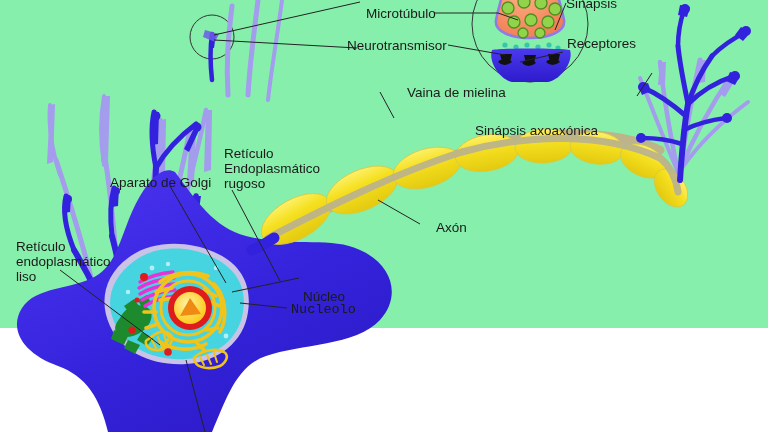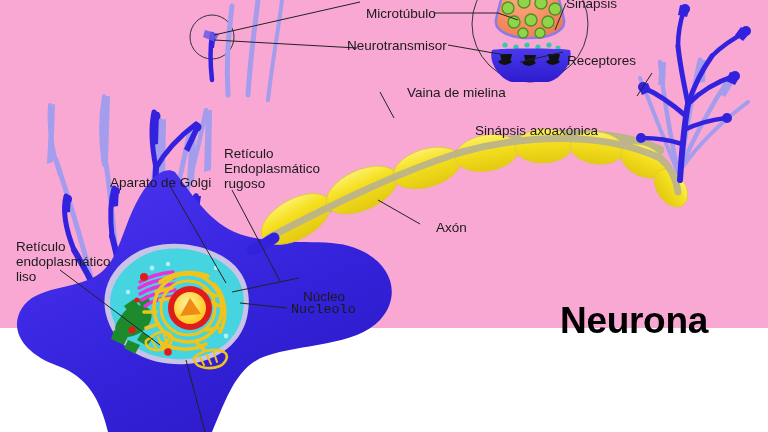--- a/index.html
+++ b/index.html
@@ -1,18 +1,18 @@
 <!DOCTYPE html>
 <html><head>
 <meta charset="utf-8">
 <style>
   html,body{margin:0;padding:0;background:#ffffff;}
   body{width:768px;height:432px;overflow:hidden;
        font-family:"Liberation Sans","DejaVu Sans",sans-serif;}
-  #stage{position:relative;width:768px;height:328px;background:#f9a8d4;}
+  #stage{position:relative;width:768px;height:328px;background:#86efac;}
   #art{position:absolute;left:0;top:0;width:768px;height:432px;}
   .lbl{position:absolute;color:#1a1a1a;font-size:13.5px;line-height:15px;
        font-family:"Liberation Sans","DejaVu Sans",sans-serif;white-space:pre;}
   .title{position:absolute;font-size:37px;font-weight:bold;color:#000;
          letter-spacing:-0.3px;font-family:"Liberation Sans","DejaVu Sans",sans-serif;}
 </style>
 </head>
 <body>
 
 <div id="stage">
@@ -304,30 +304,29 @@
         <polyline points="214,35 360,2" stroke="#222222" stroke-width="1" fill="none"></polyline>
         <polyline points="214,40 357,48" stroke="#222222" stroke-width="1" fill="none"></polyline>
         <polyline points="566,3 555,30" stroke="#222222" stroke-width="1" fill="none"></polyline>
       </g>
   </svg>
 
   <div id="label-layer">
       <div class="lbl" style="left: 566px; top: -4px; color: rgb(26, 26, 26);">Sinapsis</div>
       <div class="lbl" style="left: 366px; top: 6px; color: rgb(26, 26, 26);">Microtúbulo</div>
       <div class="lbl" style="left: 347px; top: 38px; color: rgb(26, 26, 26);">Neurotransmisor</div>
-      <div class="lbl" style="left: 567px; top: 53px; color: rgb(26, 26, 26);">Receptores</div>
+      <div class="lbl" style="left: 567px; top: 36px; color: rgb(26, 26, 26);">Receptores</div>
       <div class="lbl" style="left: 367px; top: 85px; color: rgb(26, 26, 26); margin-left: 40px;">Vaina de mielina</div>
       <div class="lbl" style="left: 475px; top: 98px; color: rgb(26, 26, 26); margin-top: 25px;">Sinápsis axoaxónica</div>
       <div class="lbl" style="left: 224px; top: 146px; color: rgb(26, 26, 26);">Retículo
 Endoplasmático
 rugoso</div>
       <div class="lbl" style="left: 110px; top: 175px; color: rgb(26, 26, 26);">Aparato de Golgi</div>
       <div class="lbl" style="left: 436px; top: 220px; color: rgb(26, 26, 26);">Axón</div>
       <div class="lbl" style="left: 16px; top: 239px; color: rgb(26, 26, 26);">Retículo
 endoplasmático
 liso</div>
       <div class="lbl" style="left: 303px; top: 289px; color: rgb(26, 26, 26);">Núcleo</div>
       <div class="lbl" style="left: 291px; top: 302px; color: rgb(26, 26, 26); font-family: Liberation Mono, monospace;">Nucleolo</div>
     </div>
 
-  <div class="title" style="left: 560px; top: 300px; color: rgb(0, 0, 0);">Neurona</div>
 
 </div>
 
 </body></html>

